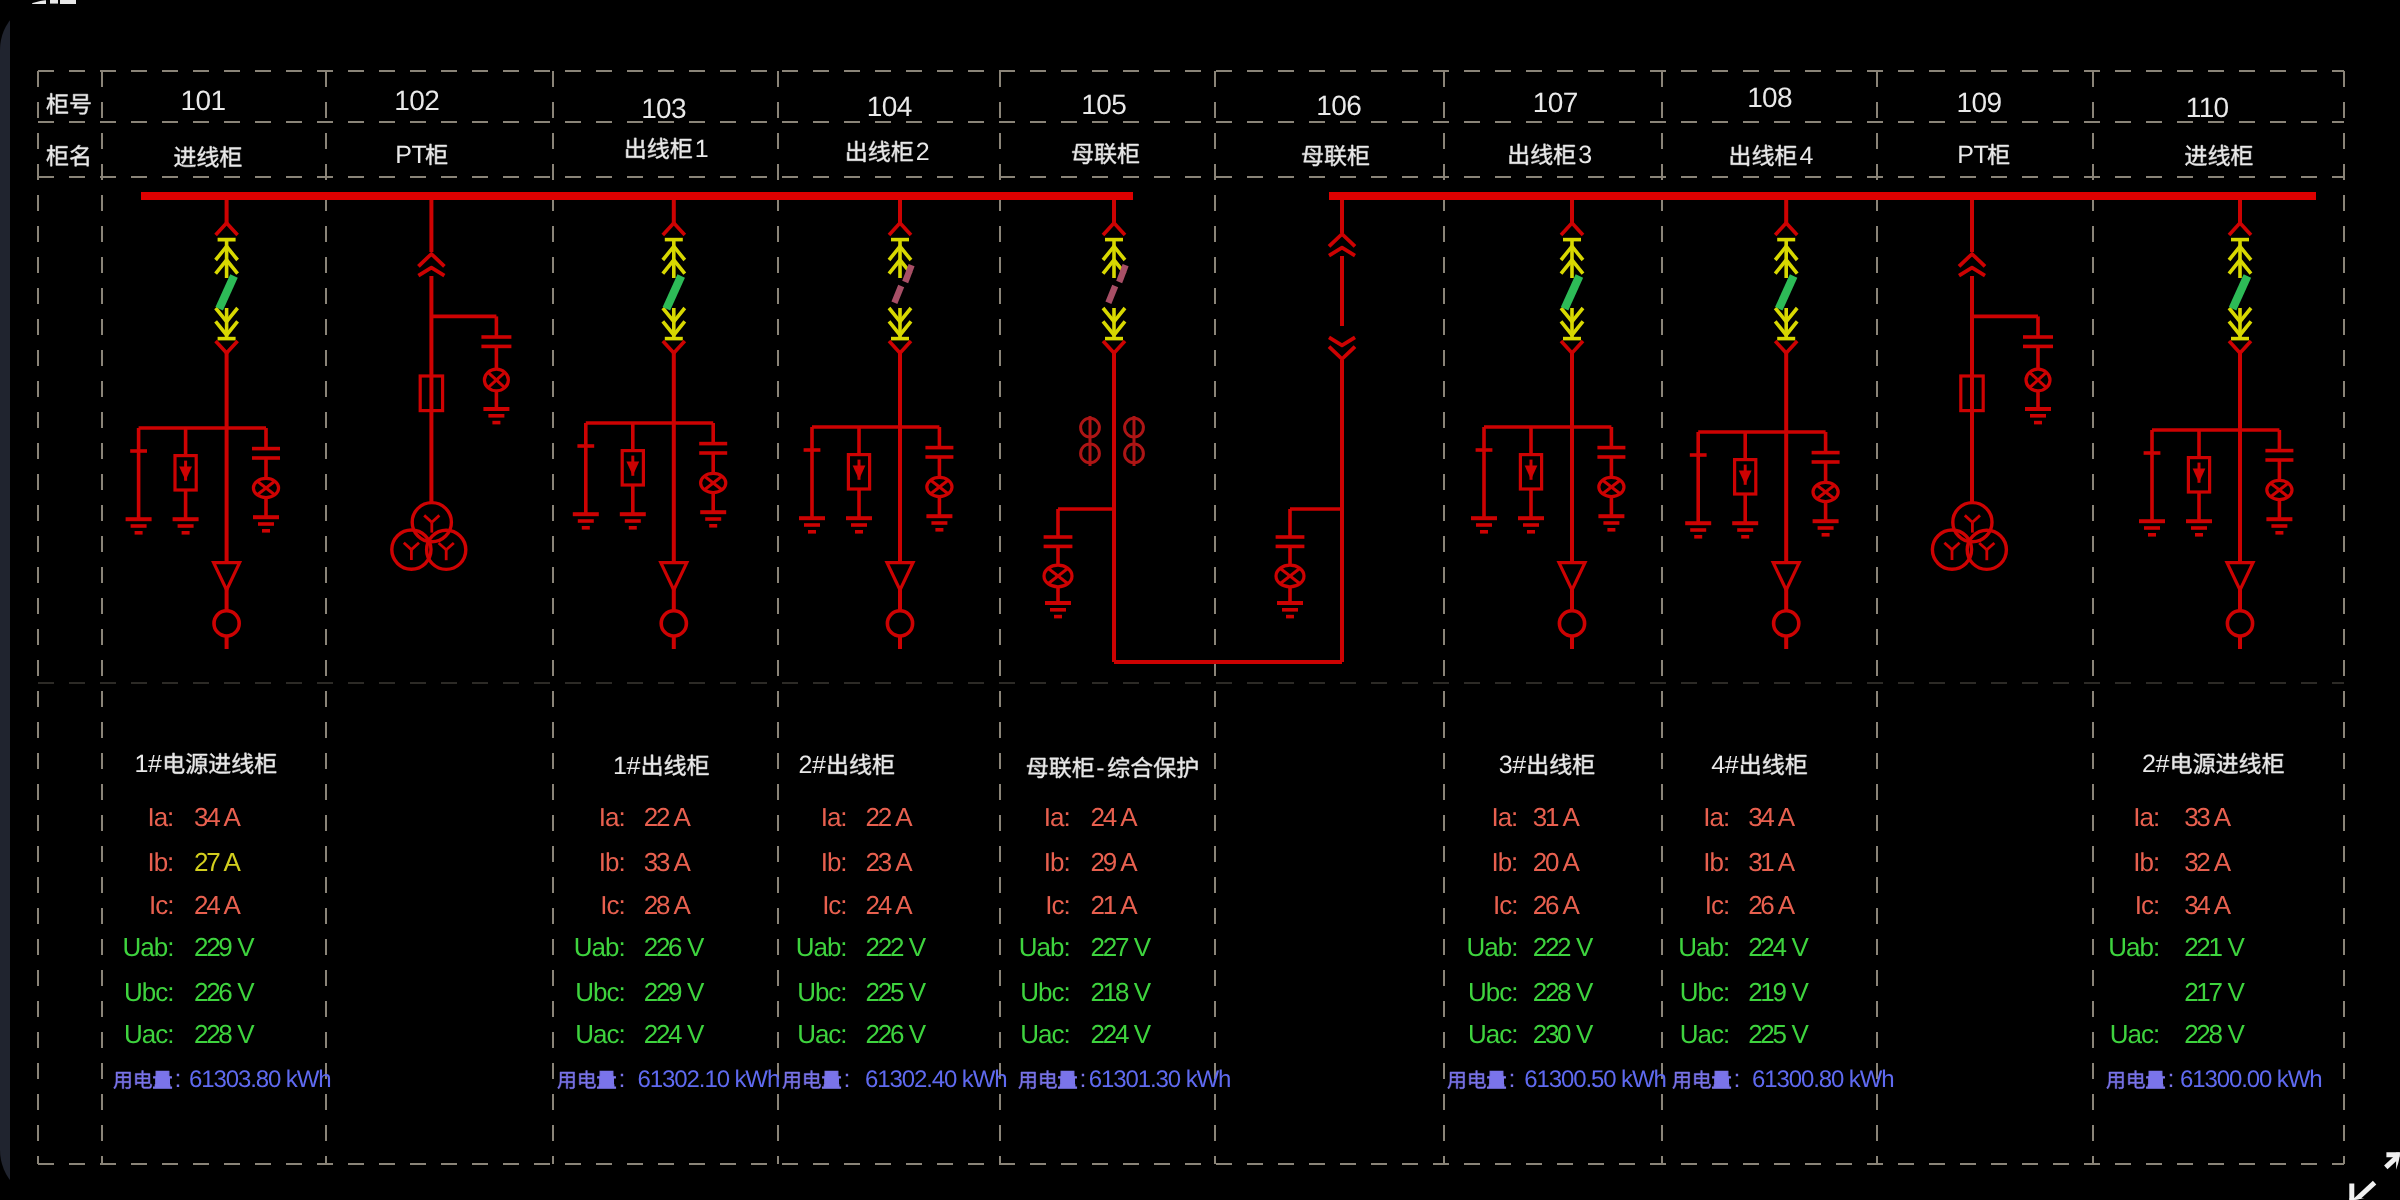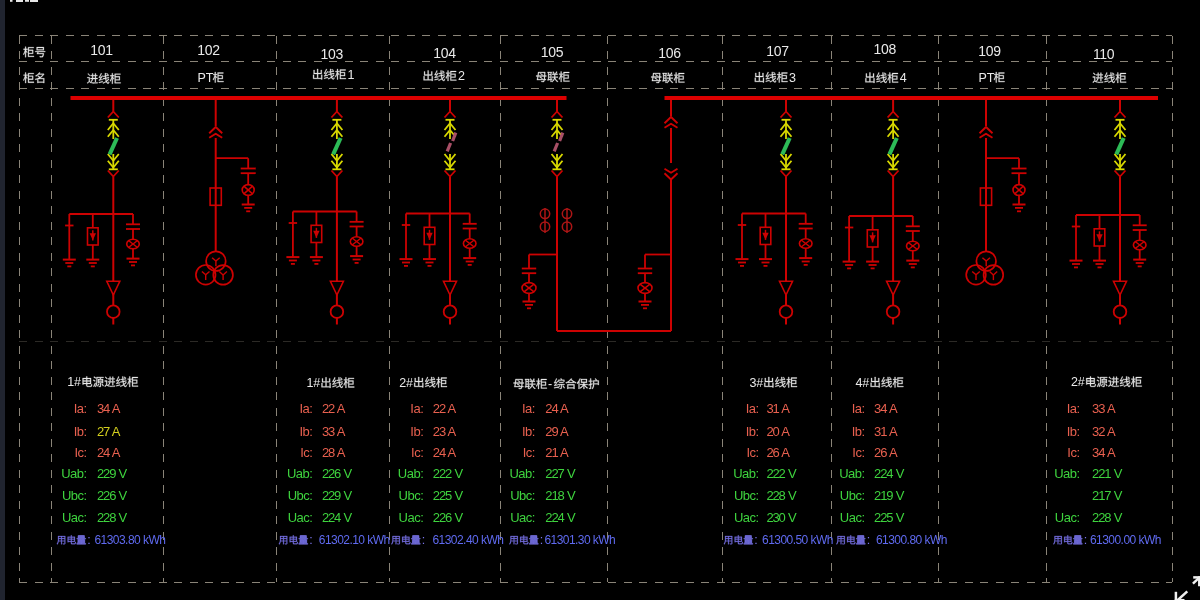--- a/index.html
+++ b/index.html
@@ -1,14 +1,14 @@
 <!DOCTYPE html>
 <html><head><meta charset="utf-8"><style>
 html,body{margin:0;padding:0;background:#000;}
-#root{position:relative;width:1200px;height:600px;background:#000;overflow:hidden;}
+#root{position:relative;width:1200px;height:600px;background:#000;overflow:hidden;border-radius:25px;}
 #lstrip{position:absolute;left:0;top:0;width:5px;height:600px;background:#20242f;}
 </style></head><body>
 <div id="root">
 <div id="lstrip"></div>
 <svg width="1200" height="600" viewBox="0 0 1200 600" style="position:absolute;left:0;top:0">
 <line x1="19.0" y1="35.5" x2="19.0" y2="582.0" stroke="#8a8478" stroke-width="1.0" stroke-linecap="butt" stroke-dasharray="8 7.5" shape-rendering="crispEdges"></line>
 <line x1="51.0" y1="35.5" x2="51.0" y2="582.0" stroke="#8a8478" stroke-width="1.0" stroke-linecap="butt" stroke-dasharray="8 7.5" shape-rendering="crispEdges"></line>
 <line x1="163.0" y1="35.5" x2="163.0" y2="582.0" stroke="#8a8478" stroke-width="1.0" stroke-linecap="butt" stroke-dasharray="8 7.5" shape-rendering="crispEdges"></line>
 <line x1="276.5" y1="35.5" x2="276.5" y2="582.0" stroke="#8a8478" stroke-width="1.0" stroke-linecap="butt" stroke-dasharray="8 7.5" shape-rendering="crispEdges"></line>
 <line x1="389.0" y1="35.5" x2="389.0" y2="582.0" stroke="#8a8478" stroke-width="1.0" stroke-linecap="butt" stroke-dasharray="8 7.5" shape-rendering="crispEdges"></line>

